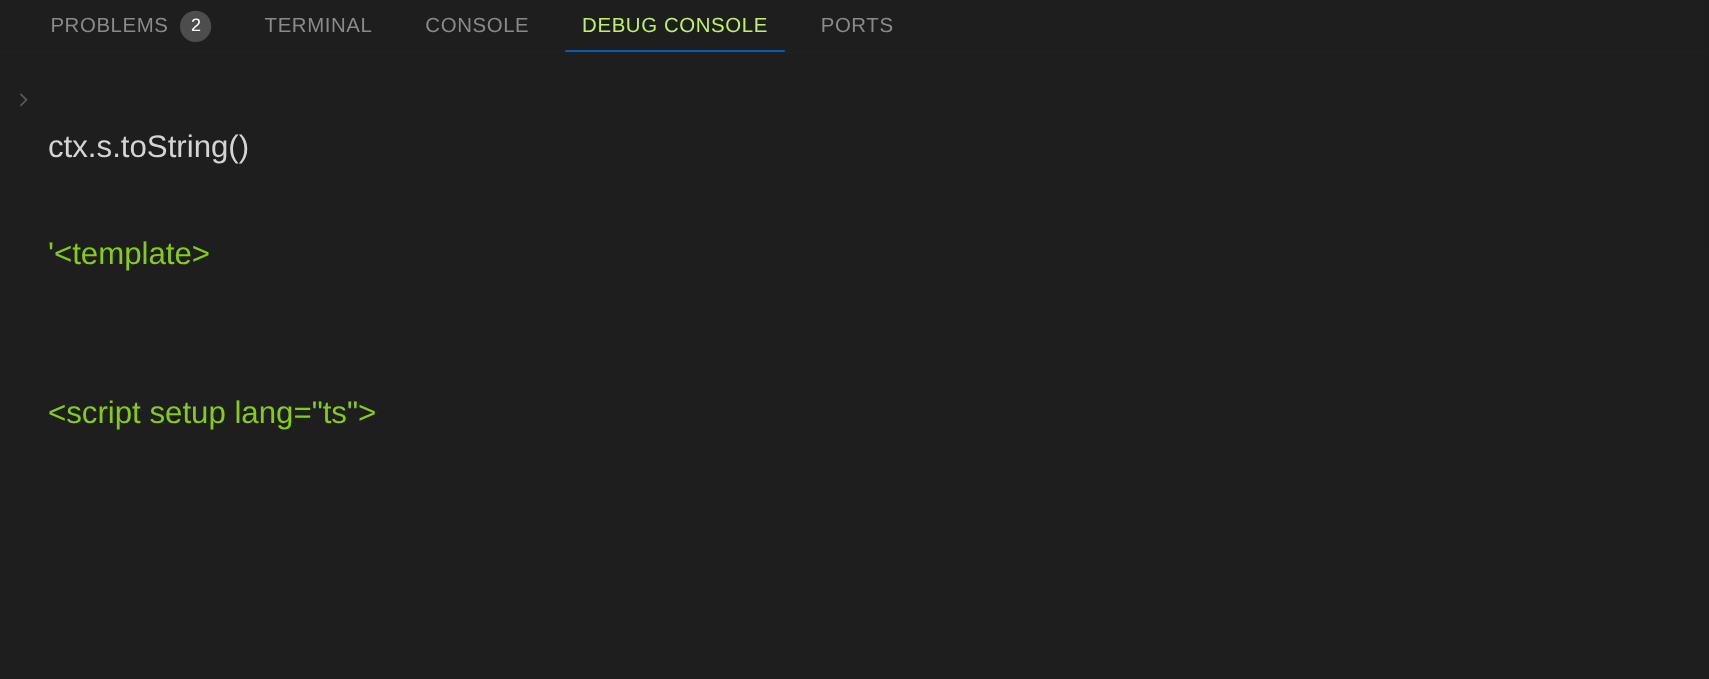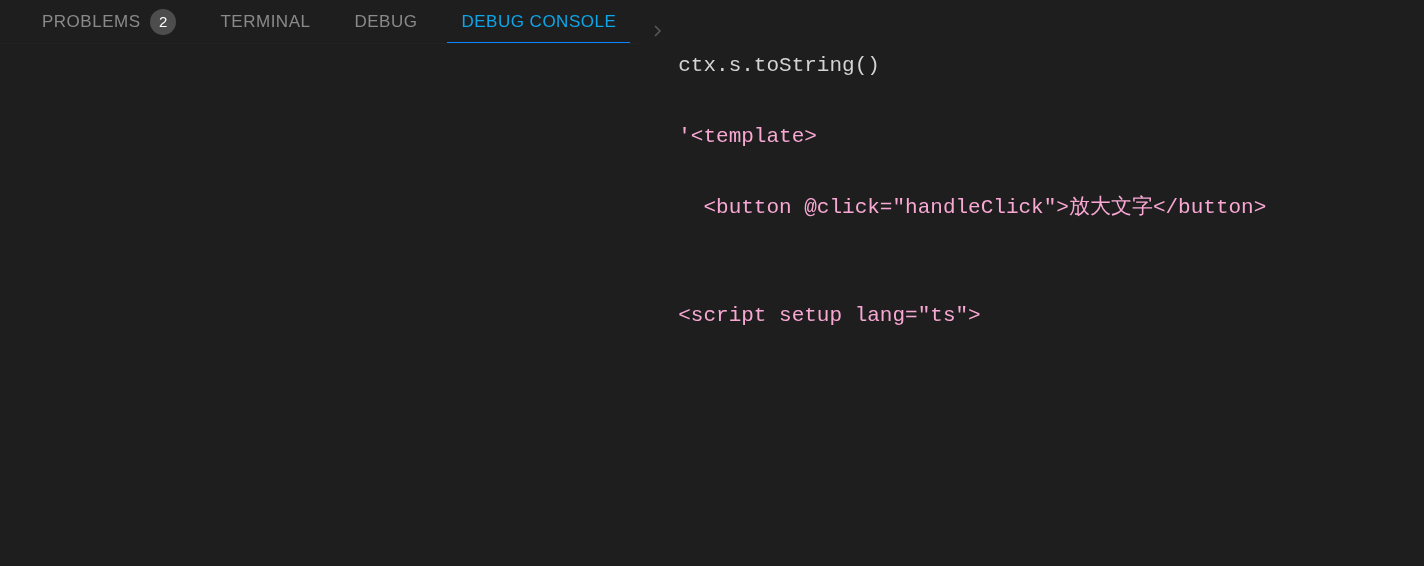--- a/index.html
+++ b/index.html
@@ -8,21 +8,21 @@
     height: 566px;
     background: #1e1e1e;
     font-family: -apple-system, BlinkMacSystemFont, "Segoe UI", sans-serif;
     overflow: hidden;
     color: #cccccc;
   }
   .panel {
     width: 100%;
     height: 100%;
     display: flex;
-    flex-direction: row;
+    flex-direction: column;
   }
   .tabbar {
     display: flex;
     align-items: center;
     height: 44px;
     padding-left: 20px;
     gap: 0;
     border-bottom: 1px solid rgba(255,255,255,0.02);
   }
   .tab {
@@ -31,21 +31,21 @@
     padding: 0 22px;
     height: 100%;
     font-size: 17px;
     letter-spacing: 0.5px;
     color: #8a8a8a;
     cursor: pointer;
     position: relative;
     white-space: nowrap;
   }
   .tab.active {
-    color: #0ea5e9;
+    color: #bef264;
   }
   .tab.active::after {
     content: "";
     position: absolute;
     left: 8px;
     right: 8px;
     bottom: 0;
     height: 1.5px;
     background: #0a84ff;
   }
@@ -58,75 +58,77 @@
     border-radius: 13px;
     background: #4d4d4d;
     color: #ffffff;
     font-size: 15px;
     margin-left: 10px;
   }
   .content {
     flex: 1;
     overflow: auto;
     padding: 12px 0 0 0;
-    font-family: Liberation Mono, monospace;
-    font-size: 21px;
+    font-family: Liberation Sans, sans-serif;
+    font-size: 26px;
     line-height: 1.7;
   }
   .entry {
     display: flex;
   }
   .gutter {
     width: 40px;
     display: flex;
     justify-content: center;
     color: #6a6a6a;
     padding-top: 2px;
   }
   .gutter svg { opacity: 0.6; }
   .code-lines {
     flex: 1;
     white-space: pre;
   }
   .input-line { color: #d4d4d4; }
-  .string-line { color: #f9a8d4; }
+  .string-line { color: #84cc16; }
 </style>
 </head>
 <body>
 
 <div class="panel">
   <div class="tabbar">
     <div class="tab">
       <span>PROBLEMS</span>
       <span class="badge">2</span>
     </div>
     <div class="tab">
       <span>TERMINAL</span>
     </div>
     <div class="tab">
-      <span>DEBUG</span>
+      <span>CONSOLE</span>
     </div>
     <div class="tab active">
       <span>DEBUG CONSOLE</span>
+    </div>
+    <div class="tab">
+      <span>PORTS</span>
     </div>
   </div>
 
   <div class="content">
     <div class="entry">
       <div class="gutter">
         <span>
           <svg width="12" height="12" viewBox="0 0 12 12">
               <path d="M3 1 L8 6 L3 11" fill="none" stroke="#808080" stroke-width="1.5"></path>
             </svg>
         </span>
       </div>
       <div class="code-lines">
 <div class="input-line">ctx.s.toString()</div>
 <div class="string-line">'&lt;template&gt;</div>
-<div class="string-line">  &lt;button @click="handleClick"&gt;放大文字&lt;/button&gt;</div>
 <div class="string-line"></div>
 <div class="string-line">&lt;script setup lang="ts"&gt;</div>
 <div class="string-line"></div>
 
 
 
 
 
       </div>
     </div>

